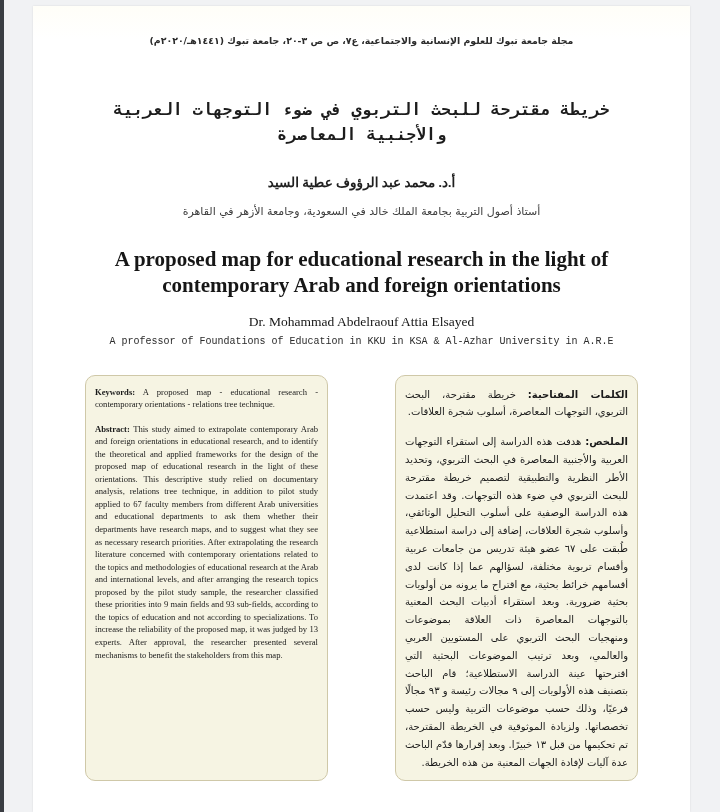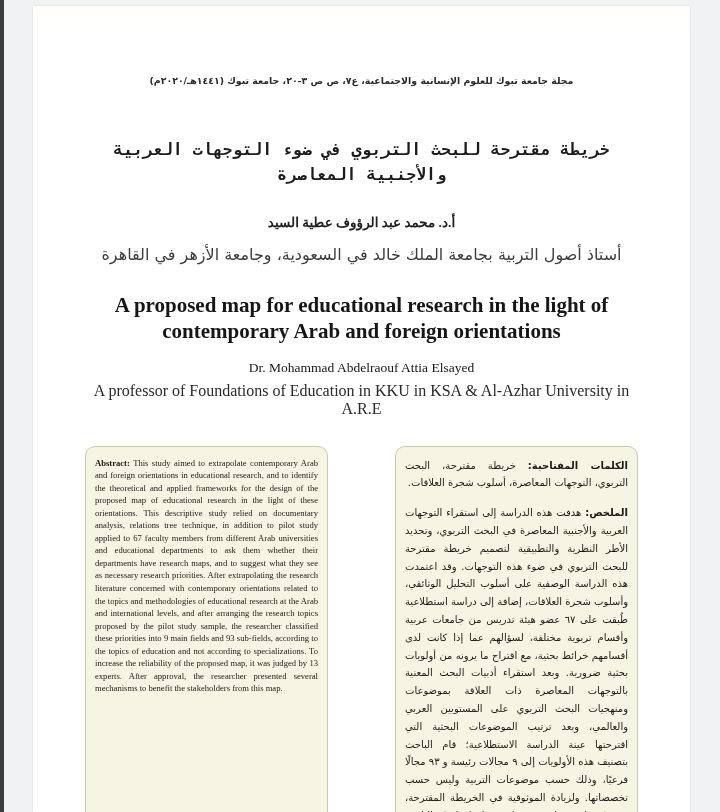--- a/index.html
+++ b/index.html
@@ -60,21 +60,21 @@
     pointer-events: none;
   }
 
   .content {
     position: relative;
     padding: 0 52px;
   }
 
   
   .running-head {
-    margin-top: 68px;
+    margin-top: 28px;
     text-align: center;
     direction: rtl;
     font-family: "DejaVu Sans", "Liberation Sans", sans-serif;
     font-size: 9.4px;
     font-weight: bold;
     color: #2b2b2b;
     letter-spacing: 0;
     line-height: 1.4;
   }
 
@@ -96,21 +96,21 @@
     font-family: Liberation Serif, serif;
     font-size: 13.5px;
     font-weight: bold;
     color: #1f1f1f;
   }
   .ar-affiliation {
     margin-top: 14px;
     text-align: center;
     direction: rtl;
     font-family: "DejaVu Sans", "Liberation Sans", sans-serif;
-    font-size: 16px;
+    font-size: 11px;
     font-weight: normal;
     color: #3d3d3d;
   }
 
   
   .en-title {
     margin-top: 28px;
     text-align: center;
     font-family: "Liberation Serif", serif;
     font-size: 21px;
@@ -123,22 +123,22 @@
     margin-top: 15px;
     text-align: center;
     font-family: "Liberation Serif", serif;
     font-size: 13.5px;
     font-weight: normal;
     color: #161616;
   }
   .en-affiliation {
     margin-top: 6px;
     text-align: center;
-    font-family: Liberation Serif, serif;
-    font-size: 16px;
+    font-family: Liberation Mono, monospace;
+    font-size: 10px;
     color: #2a2a2a;
   }
 
   
   .abstract-row {
     display: flex;
     justify-content: space-between;
     margin-top: 28px;
     gap: 18px;
   }
@@ -200,20 +200,21 @@
 
       <div class="en-title">A proposed map for educational research in the light of contemporary Arab and foreign orientations</div>
 
       <div class="en-author">Dr. Mohammad Abdelraouf Attia Elsayed</div>
 
       <div class="en-affiliation">A professor of Foundations of Education in KKU in KSA &amp; Al-Azhar University in A.R.E</div>
 
       <div class="abstract-row">
 
         <div class="abstract-box en">
+          <p><span class="lbl">Keywords:</span><span> A proposed map - educational research - contemporary orientations - relations tree technique.</span></p>
           <p><span class="lbl">Abstract:</span><span> This study aimed to extrapolate contemporary Arab and foreign orientations in educational research, and to identify the theoretical and applied frameworks for the design of the proposed map of educational research in the light of these orientations. This descriptive study relied on documentary analysis, relations tree technique, in addition to pilot study applied to 67 faculty members from different Arab universities and educational departments to ask them whether their departments have research maps, and to suggest what they see as necessary research priorities.  After extrapolating the research literature concerned with contemporary orientations related to the topics and methodologies of educational research at the Arab and international levels, and after arranging the research topics proposed by the pilot study sample, the researcher classified these priorities into 9 main fields and 93 sub-fields, according to the topics of education and not according to specializations. To increase the reliability of the proposed map, it was judged by 13 experts. After approval, the researcher presented several mechanisms to benefit the stakeholders from this map.</span></p>
         </div>
 
         <div class="abstract-box ar">
           <p><span class="lbl">الكلمات المفتاحية:</span><span> خريطة مقترحة، البحث التربوي، التوجهات المعاصرة، أسلوب شجرة العلاقات.</span></p>
           <p><span class="lbl">الملخص:</span><span> هدفت هذه الدراسة إلى استقراء التوجهات العربية والأجنبية المعاصرة في البحث التربوي، وتحديد الأطر النظرية والتطبيقية لتصميم خريطة مقترحة للبحث التربوي في ضوء هذه التوجهات. وقد اعتمدت هذه الدراسة الوصفية على أسلوب التحليل الوثائقي، وأسلوب شجرة العلاقات، إضافة إلى دراسة استطلاعية طُبقت على ٦٧ عضو هيئة تدريس من جامعات عربية وأقسام تربوية مختلفة، لسؤالهم عما إذا كانت لدى أقسامهم خرائط بحثية، مع اقتراح ما يرونه من أولويات بحثية ضرورية. وبعد استقراء أدبيات البحث المعنية بالتوجهات المعاصرة ذات العلاقة بموضوعات ومنهجيات البحث التربوي على المستويين العربي والعالمي، وبعد ترتيب الموضوعات البحثية التي اقترحتها عينة الدراسة الاستطلاعية؛ قام الباحث بتصنيف هذه الأولويات إلى ٩ مجالات رئيسة و ٩٣ مجالًا فرعيًا، وذلك حسب موضوعات التربية وليس حسب تخصصاتها. ولزيادة الموثوقية في الخريطة المقترحة، تم تحكيمها من قبل ١٣ خبيرًا. وبعد إقرارها قدّم الباحث عدة آليات لإفادة الجهات المعنية من هذه الخريطة.</span></p>
         </div>
 
       </div>
 

